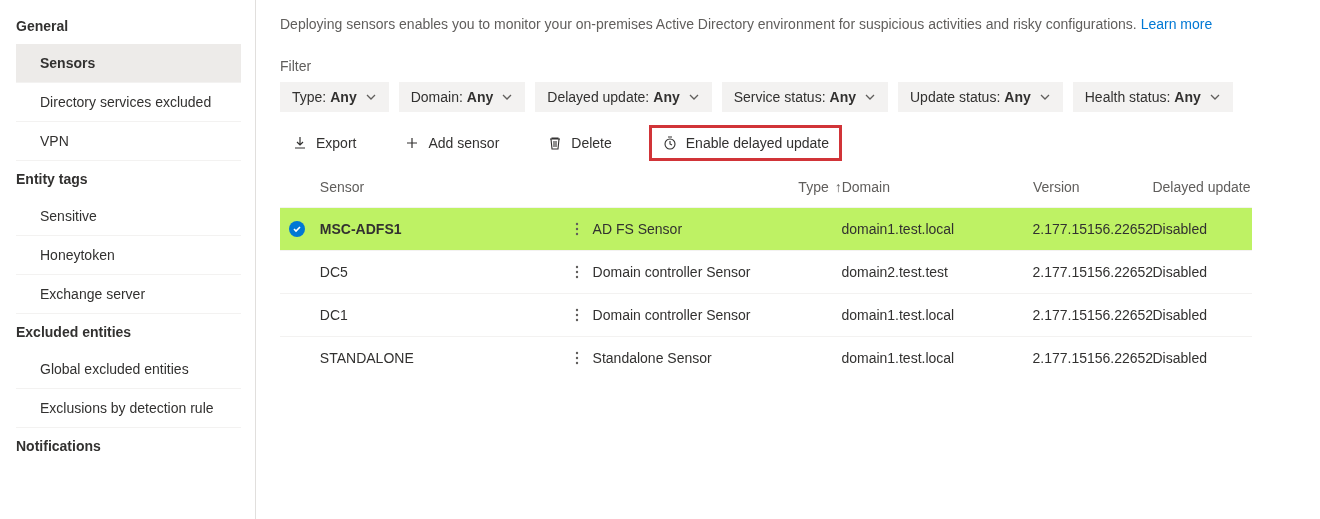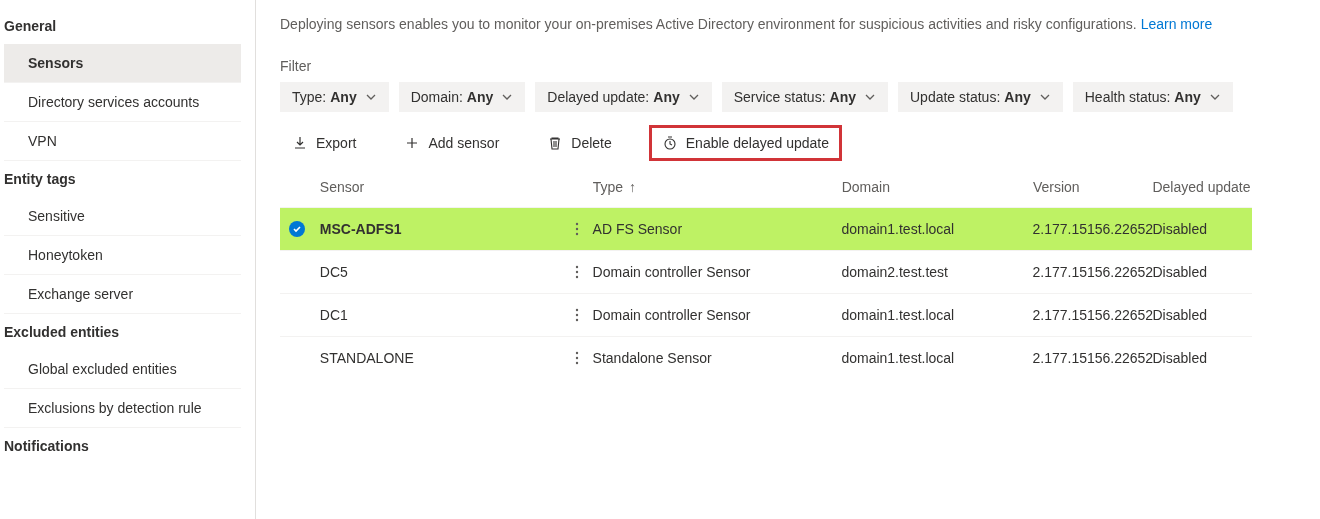--- a/index.html
+++ b/index.html
@@ -12,21 +12,21 @@
     width: 1320px;
     height: 519px;
     overflow: hidden;
     display: flex;
   }
   
   .sidebar {
     width: 256px;
     border-right: 1px solid #e1dfdd;
     background: #fff;
-    padding-left: 4px;
+    padding-left: 16px;
     padding-top: 8px;
     overflow: hidden;
   }
   .nav-group-header {
     font-weight: 600;
     padding: 10px 6px 10px 0;
     color: #323130;
   }
   .nav-item {
     padding: 11px 6px 11px 24px;
@@ -117,35 +117,35 @@
     align-items: center;
   }
   .trow.selected .c-name { font-weight: 700; }
   .c-check { width: 34px; display:flex; justify-content:center; }
   .c-name { width: 254px; padding-left: 6px; }
   .c-menu { width: 20px; color:#605e5c; display:flex; justify-content:center; cursor:pointer; }
   .c-type { width: 256px; padding-left:6px; }
   .c-domain { width: 192px; }
   .c-version { width: 120px; }
   .c-delayed { width: 100px; }
-  .thead .c-type { display:flex; align-items:center; gap:6px; }
+  .thead .c-type { display:flex; align-items:center; gap:6px;justify-content:flex-end; }
   .check-badge {
     width:16px; height:16px; border-radius:50%;
     background:#0078d4; display:flex; align-items:center; justify-content:center;
   }
   .check-badge svg { display:block; }
   .c-menu svg { display:block; }
 </style>
 </head>
 <body>
 
 <div class="sidebar">
   <div class="nav-group-header">General</div>
   <div class="nav-item selected">Sensors</div>
-  <div class="nav-item">Directory services accounts</div>
+  <div class="nav-item">Directory services excluded</div>
   <div class="nav-item">VPN</div>
 
   <div class="nav-group-header">Entity tags</div>
   <div class="nav-item">Sensitive</div>
   <div class="nav-item">Honeytoken</div>
   <div class="nav-item">Exchange server</div>
 
   <div class="nav-group-header">Excluded entities</div>
   <div class="nav-item">Global excluded entities</div>
   <div class="nav-item">Exclusions by detection rule</div>

